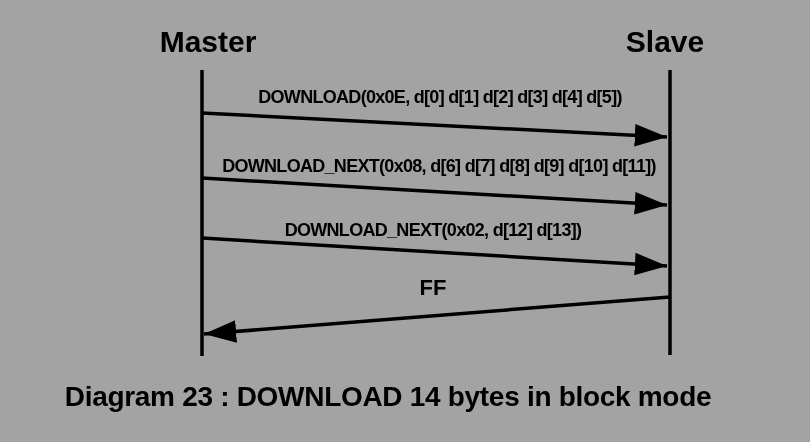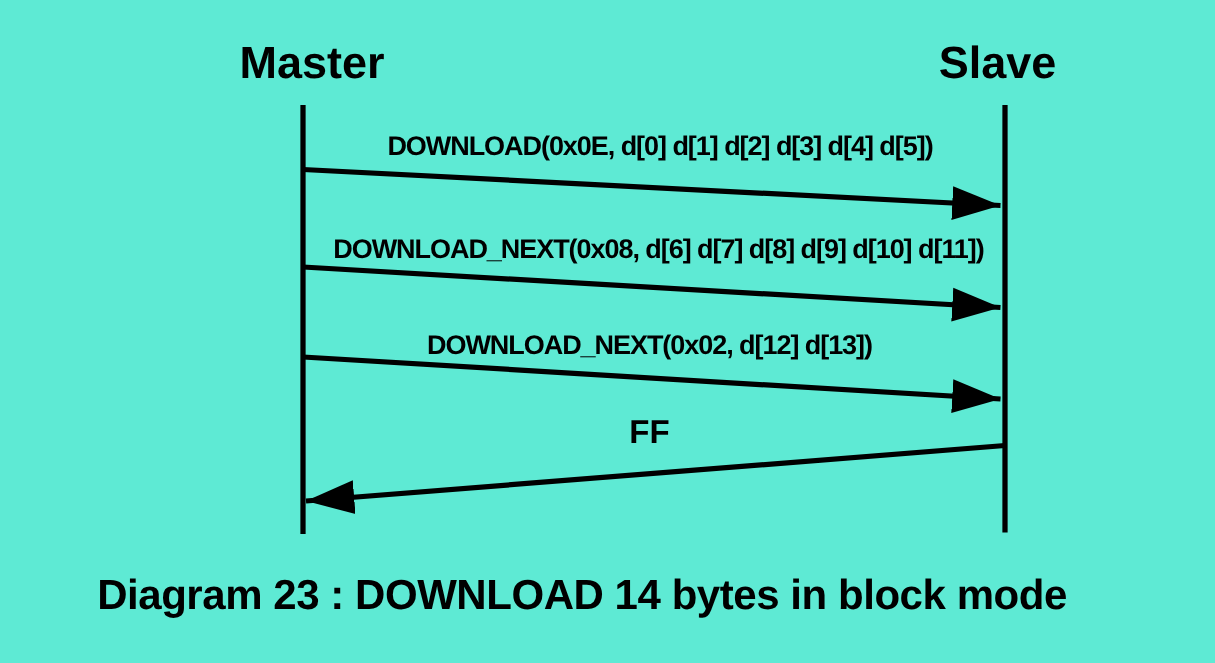--- a/index.html
+++ b/index.html
@@ -4,21 +4,21 @@
 <style>
   html, body {
     margin: 0;
     padding: 0;
     background: #ffffff;
   }
   .stage {
     position: relative;
     width: 810px;
     height: 442px;
-    background: #5eead4;
+    background: #a3a3a3;
     overflow: hidden;
     font-family: "Liberation Sans", "DejaVu Sans", sans-serif;
   }
   svg text {
     fill: #000000;
     font-family: "Liberation Sans", "DejaVu Sans", sans-serif;
     font-weight: bold;
   }
   text.actor {
     font-size: 30px;

